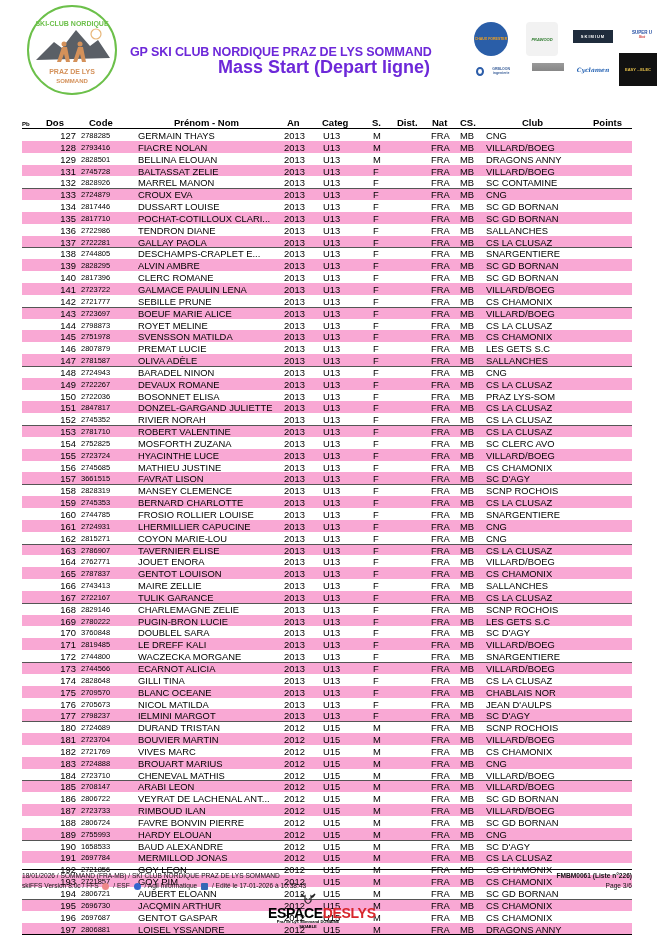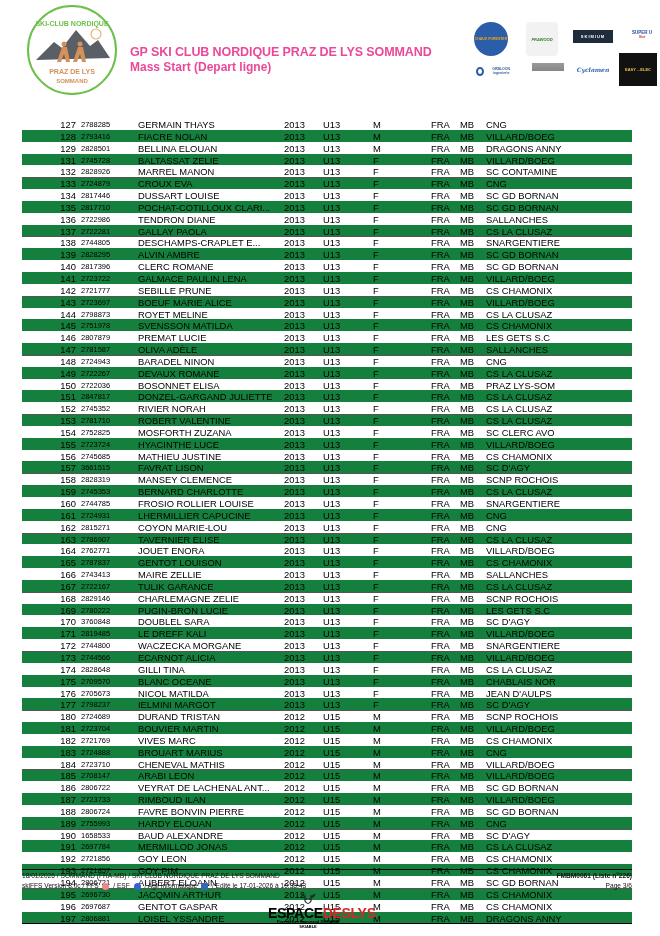--- a/index.html
+++ b/index.html
@@ -1,41 +1,41 @@
 <!DOCTYPE html>
 <html><head>
 <meta charset="utf-8">
 <style>
   html, body { margin:0; padding:0; background:#ffffff; }
   body { width:660px; height:936px; position:relative; overflow:hidden; font-family:"Liberation Sans", sans-serif; color:#000; }
 
   .logo-club { position:absolute; left:24px; top:2px; width:96px; height:96px; }
-  .titles { position:absolute; left:130px; top:45px; width:300px; text-align:left; font-family:"Liberation Sans", sans-serif; font-weight:bold; color:#ec4899; }
+  .titles { position:absolute; left:130px; top:45px; width:300px; text-align:right; font-family:"Liberation Sans", sans-serif; font-weight:bold; color:#6d28d9; }
   .titles .t1 { font-size:12.5px; line-height:15px; white-space:nowrap; letter-spacing:-0.1px; }
-  .titles .t2, .titles .t3 { font-size:12px; line-height:14px; }
+  .titles .t2, .titles .t3 { font-size:18px; line-height:14px; }
 
   .sponsors { position:absolute; left:470px; top:18px; width:190px; height:70px; }
   .sp { position:absolute; font-family:"Liberation Sans", sans-serif; font-weight:bold; display:flex; align-items:center; justify-content:center; text-align:center; }
   .sp-forest { left:4px; top:4px; width:34px; height:34px; border-radius:50%; background:#2a5ea8; color:#f7a21b; font-size:3.5px; }
   .sp-prawood { left:56px; top:4px; width:32px; height:34px; color:#2c7a2c; font-size:4px; font-style:italic; border-radius:4px; background:#f2f2f2; }
   .sp-skimium { left:103px; top:12px; width:40px; height:13px; background:#1f2c3c; color:#fff; font-size:4px; letter-spacing:1px; }
   .sp-superu { left:158px; top:2px; width:28px; height:28px; color:#1f4aa0; font-size:4.5px; flex-direction:column; }
   .sp-superu small { color:#c33; font-size:3.5px; font-style:italic; }
   .sp-grbl { left:6px; top:46px; width:40px; height:14px; color:#3a5f99; font-size:3.5px; justify-content:flex-start; }
   .sp-grbl .g { width:9px; height:9px; border-radius:50%; border:2px solid #2c5da9; margin-right:2px; box-sizing:border-box; }
   .sp-mont { left:62px; top:40px; width:32px; height:18px; background:linear-gradient(#fff 30%, #999 30%, #888 70%, #fff 70%); }
   .sp-cb { left:108px; top:42px; width:30px; height:18px; color:#2a66b5; font-size:6px; font-style:italic; font-family:"DejaVu Serif", serif; }
   .sp-easy { left:149px; top:35px; width:38px; height:33px; background:#111; color:#e8c34c; font-size:4px; }
 
   .table-wrap { position:absolute; left:22px; top:118px; width:610px; }
   .hdr { position:relative; height:10px; border-bottom:1.3px solid #000; font-weight:bold; font-size:9.5px; }
   .hdr span { position:absolute; top:0; line-height:10px; }
   .hdr .c-pb { font-size:6px; top:1px; }
   .row { position:relative; height:10.85px; font-size:9.4px; line-height:11px; border-top:1px solid transparent; }
-  .row.alt { background:#15803d; }
+  .row.alt { background:#f9a8d4; }
   .row.sep { border-top:1px solid #555; }
   .row span { position:absolute; top:0; white-space:nowrap; }
   .c-pb  { left:0; }
   .c-dos { left:25px; width:29px; text-align:right; }
   .c-code { left:59px; font-size:7.5px; }
   .c-name { left:116px; width:145px; overflow:hidden; }
   .c-an { left:262px; }
   .c-cat { left:301px; }
   .c-s { left:351px; }
   .c-dist { left:373px; }
@@ -105,20 +105,34 @@
   <div class="sp sp-grbl">
     <span class="g"></span>
     <span>GRBLOON ingenierie</span>
   </div>
   <div class="sp sp-mont"></div>
   <div class="sp sp-cb">Cyclamen</div>
   <div class="sp sp-easy">EASY ...ELEC</div>
 </div>
 
 <div class="table-wrap">
+  <div class="hdr">
+    <span class="c-pb">Pb</span>
+    <span class="c-dos">Dos</span>
+    <span class="c-code">Code</span>
+    <span class="c-name">Prénom - Nom</span>
+    <span class="c-an">An</span>
+    <span class="c-cat">Categ</span>
+    <span class="c-s">S.</span>
+    <span class="c-dist">Dist.</span>
+    <span class="c-nat">Nat</span>
+    <span class="c-cs">CS.</span>
+    <span class="c-club">Club</span>
+    <span class="c-pts">Points</span>
+  </div>
   <div id="rows">
       <div class="row">
         <span class="c-pb"></span>
         <span class="c-dos">127</span>
         <span class="c-code">2788285</span>
         <span class="c-name">GERMAIN THAYS</span>
         <span class="c-an">2013</span>
         <span class="c-cat">U13</span>
         <span class="c-s">M</span>
         <span class="c-dist"></span>

